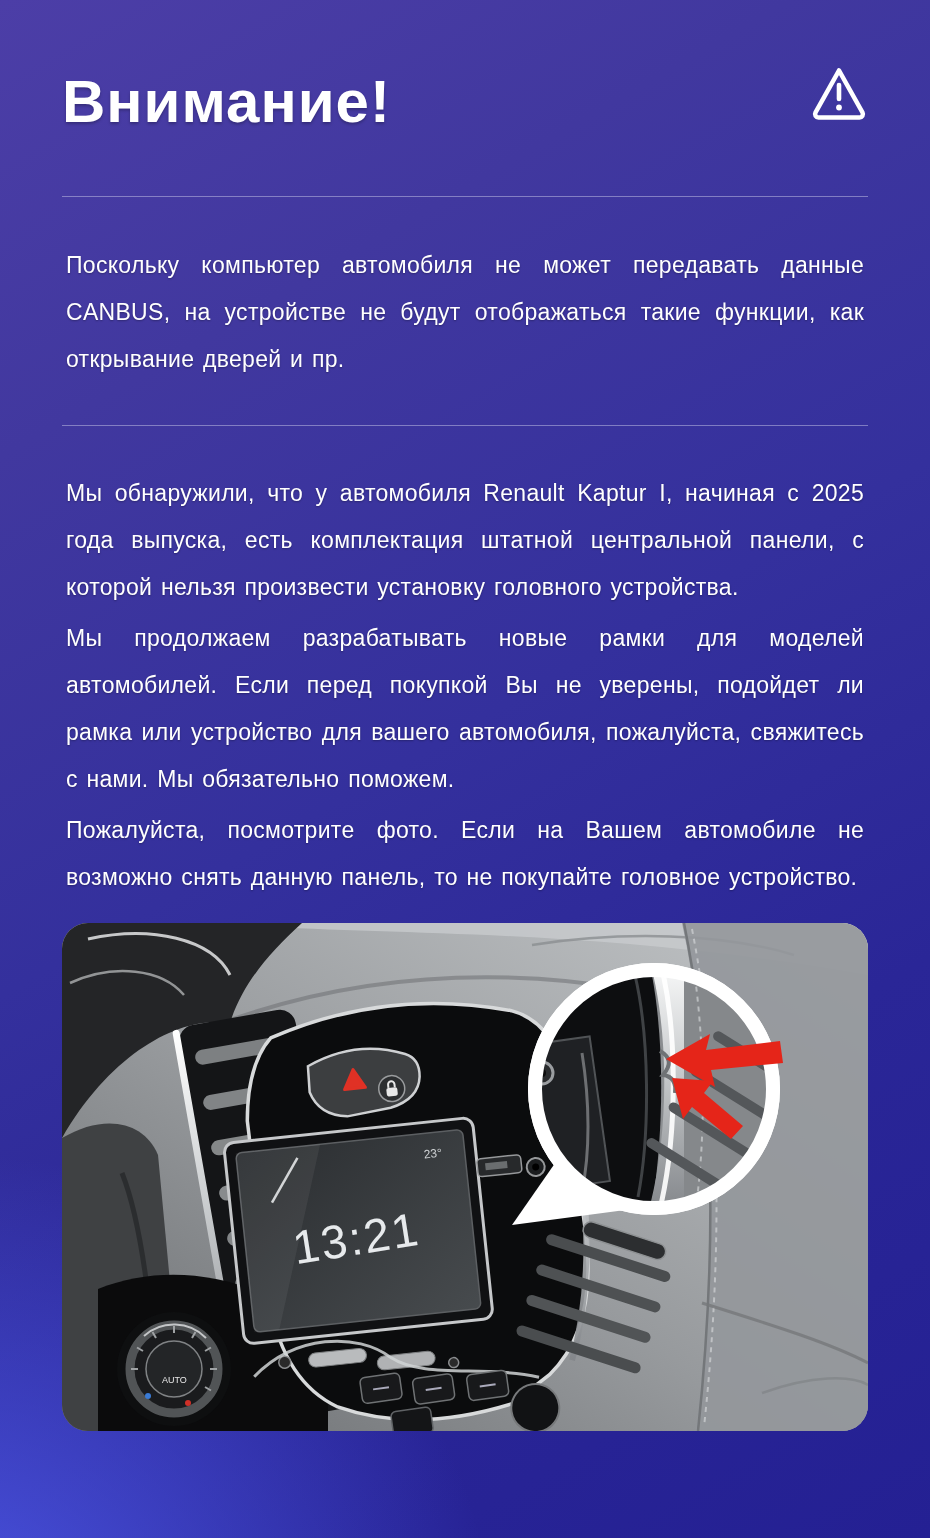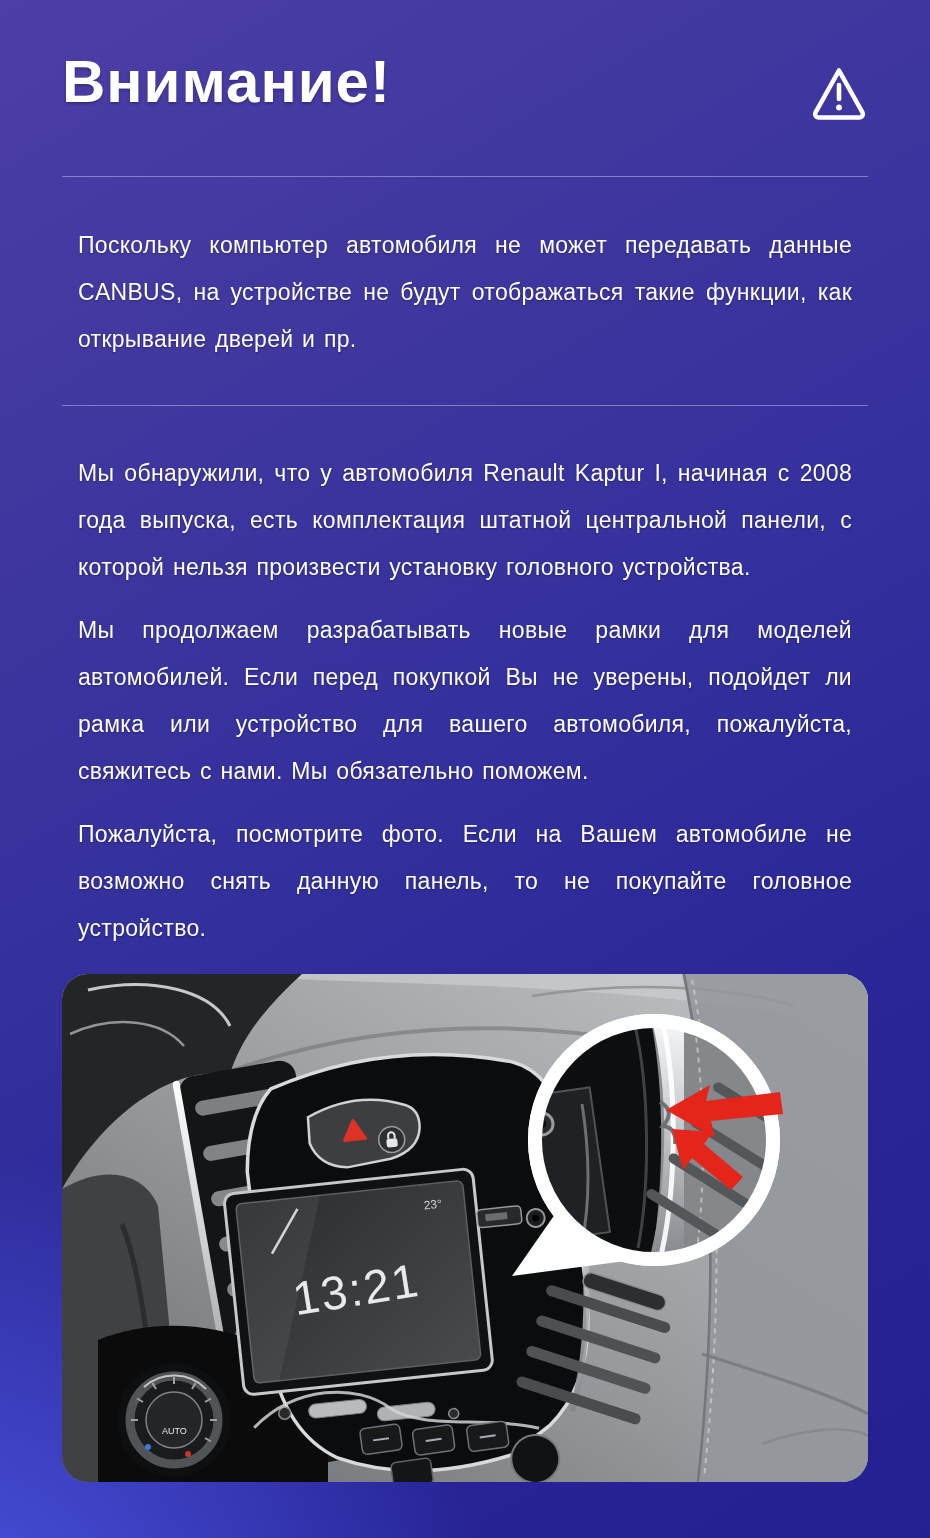--- a/index.html
+++ b/index.html
@@ -5,30 +5,30 @@
   html, body { margin: 0; padding: 0; }
   body {
     width: 930px; height: 1538px; overflow: hidden; position: relative;
     font-family: "Liberation Sans", sans-serif; color: #ffffff;
     background:
       radial-gradient(95% 50% at -6% 106%, rgba(80,92,238,0.85), rgba(80,92,238,0) 62%),
       linear-gradient(150deg, #4c3ea7 0%, #41389f 22%, #34309d 48%, #2a2697 72%, #242093 100%);
   }
   .content { position: relative; padding: 0 62px; }
   .page-title {
-    margin: 0; padding-top: 52px;
+    margin: 0; padding-top: 72px;
     font-size: 60px; line-height: 1.0; font-weight: bold; letter-spacing: 1px;
     text-shadow: 0 2px 3px rgba(0,0,0,0.25);
   }
   .warning-icon { position: absolute; top: 64px; right: 62px; width: 58px; height: 58px; }
   .divider { height: 1px; background: rgba(214,214,240,0.45); }
   .divider-top { margin-top: 64px; }
   .divider-middle { margin-top: 42px; }
   .para {
-    margin: 16px; font-size: 23px; line-height: 47px;
+    margin: 4px; font-size: 23px; line-height: 47px;
     letter-spacing: 0.3px; word-spacing: 2px;
     text-align: justify; text-align-last: left;
     text-shadow: 0 1px 2px rgba(0,0,0,0.3);
   }
   .intro { margin-top: 45px; }
   .notice-block { margin-top: 44px; }
   .photo-frame {
     margin: 22px 0 0 0; width: 806px; height: 508px;
     border-radius: 26px; overflow: hidden; position: relative;
     background: #8e9194;
@@ -48,21 +48,21 @@
     <circle cx="29" cy="43.5" r="2.9" fill="#ffffff"></circle>
   </svg>
 
   <div class="divider divider-top"></div>
 
   <p class="para intro">Поскольку компьютер автомобиля не может передавать данные CANBUS, на устройстве не будут отображаться такие функции, как открывание дверей и пр.</p>
 
   <div class="divider divider-middle"></div>
 
   <div class="notice-block">
-    <p class="para">Мы обнаружили, что у автомобиля Renault Kaptur I, начиная с 2008 года выпуска, есть комплектация штатной центральной панели, с которой нельзя произвести установку головного устройства.</p>
+    <p class="para">Мы обнаружили, что у автомобиля Renault Kaptur I, начиная с 2025 года выпуска, есть комплектация штатной центральной панели, с которой нельзя произвести установку головного устройства.</p>
     <p class="para">Мы продолжаем разрабатывать новые рамки для моделей автомобилей. Если перед покупкой Вы не уверены, подойдет ли рамка или устройство для вашего автомобиля, пожалуйста, свяжитесь с нами. Мы обязательно поможем.</p>
     <p class="para">Пожалуйста, посмотрите фото. Если на Вашем автомобиле не возможно снять данную панель, то не покупайте головное устройство.</p>
   </div>
 
   <figure class="photo-frame">
     <svg viewBox="0 0 806 508" preserveAspectRatio="none" font-family="Liberation Sans, sans-serif">
       <defs>
         <linearGradient id="bgGrad" x1="0" y1="1" x2="1" y2="0">
           <stop offset="0" stop-color="#6a6d70"></stop>
           <stop offset="0.45" stop-color="#979a9d"></stop>

